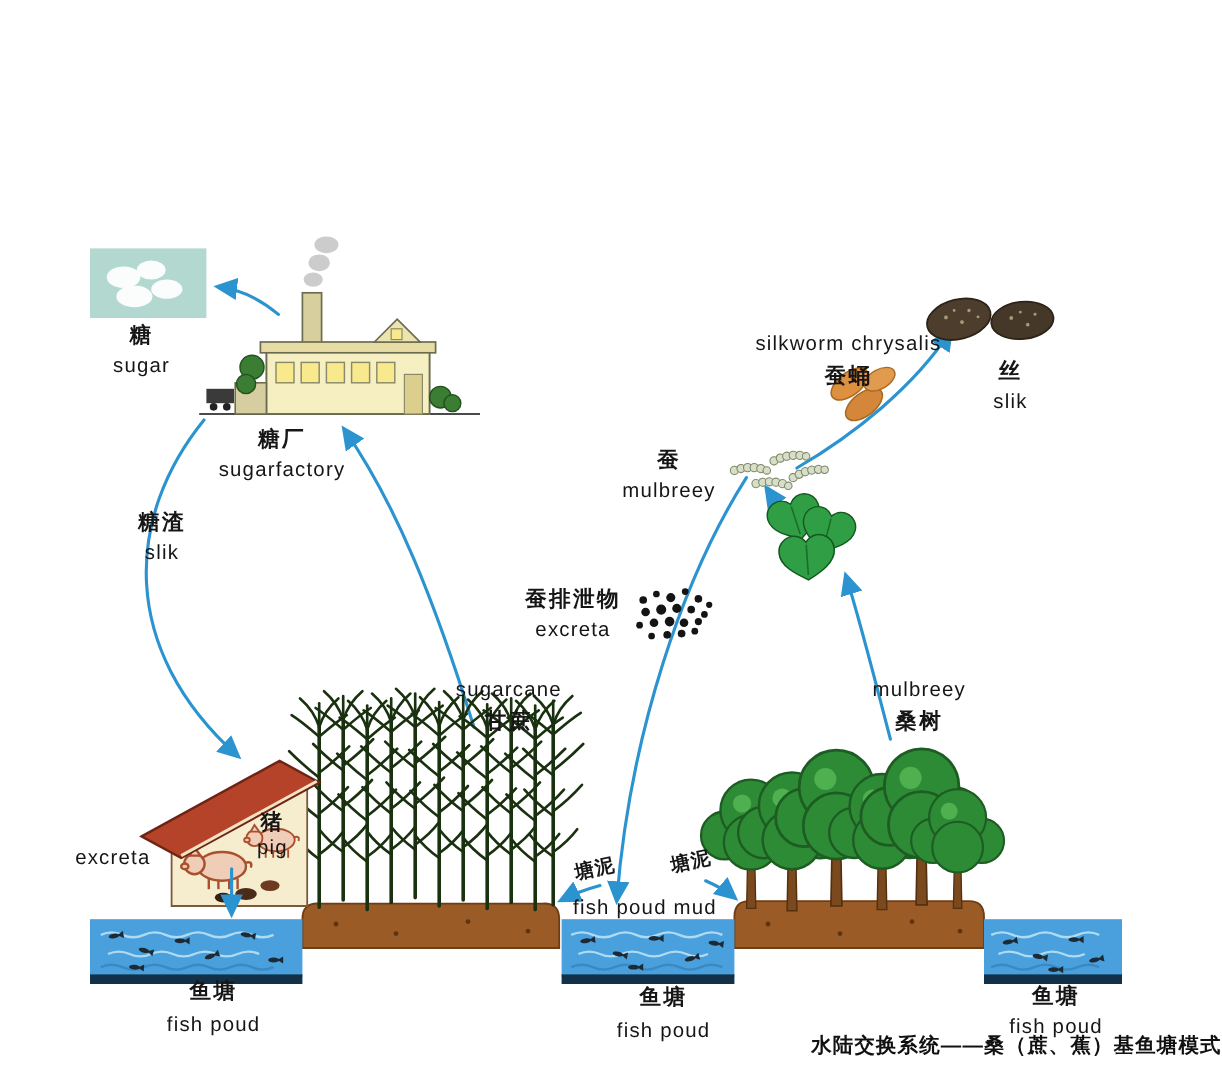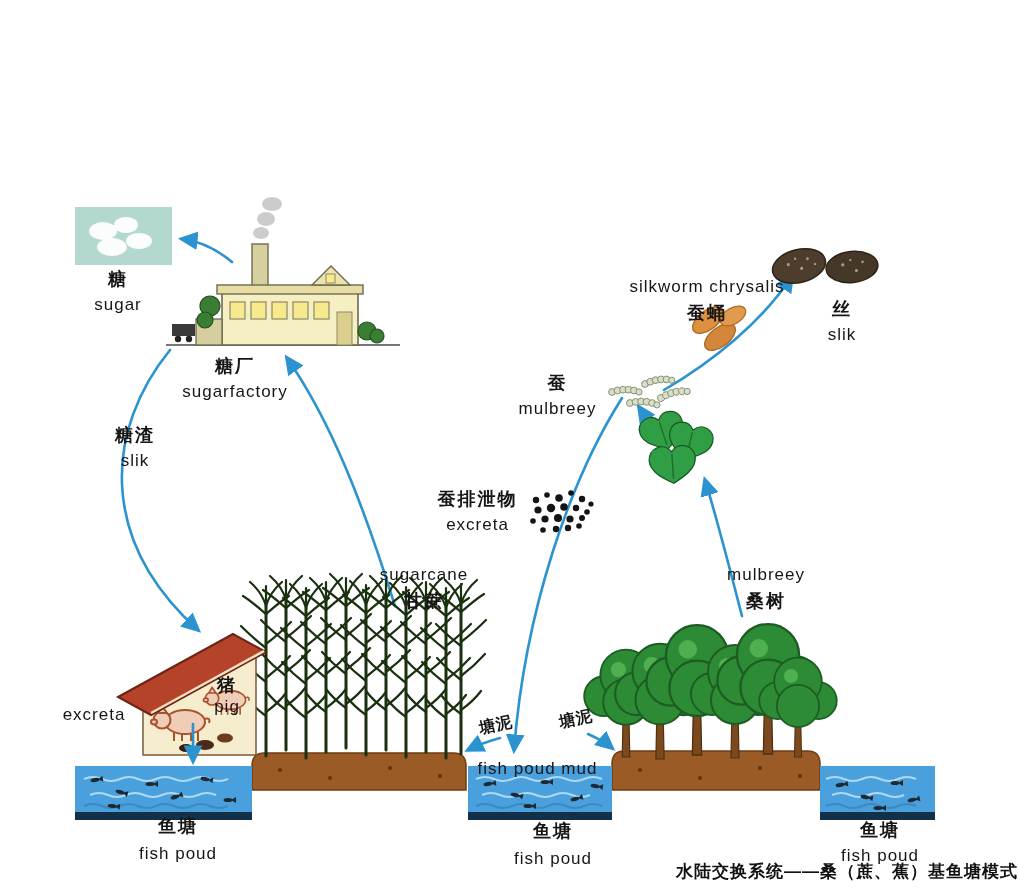--- a/index.html
+++ b/index.html
@@ -367,21 +367,21 @@
   </div>
 
   <div class="label small tilt" style="left:470px;top:712px;width:52px;">
     <span class="zh">塘泥</span>
   </div>
 
   <div class="label small tilt" style="left:550px;top:706px;width:52px;">
     <span class="zh">塘泥</span>
   </div>
 
-  <div class="label" style="left:460px;top:744px;width:155px;margin-top:12px;">
+  <div class="label" style="left:460px;top:744px;width:155px;">
     <span class="en">fish poud mud</span>
   </div>
 
   <div class="label" style="left:128px;top:812px;width:100px;line-height:28px;">
     <span class="zh">鱼塘</span>
     <span class="en">fish poud</span>
   </div>
 
   <div class="label" style="left:503px;top:818px;width:100px;line-height:27px;">
     <span class="zh">鱼塘</span>

